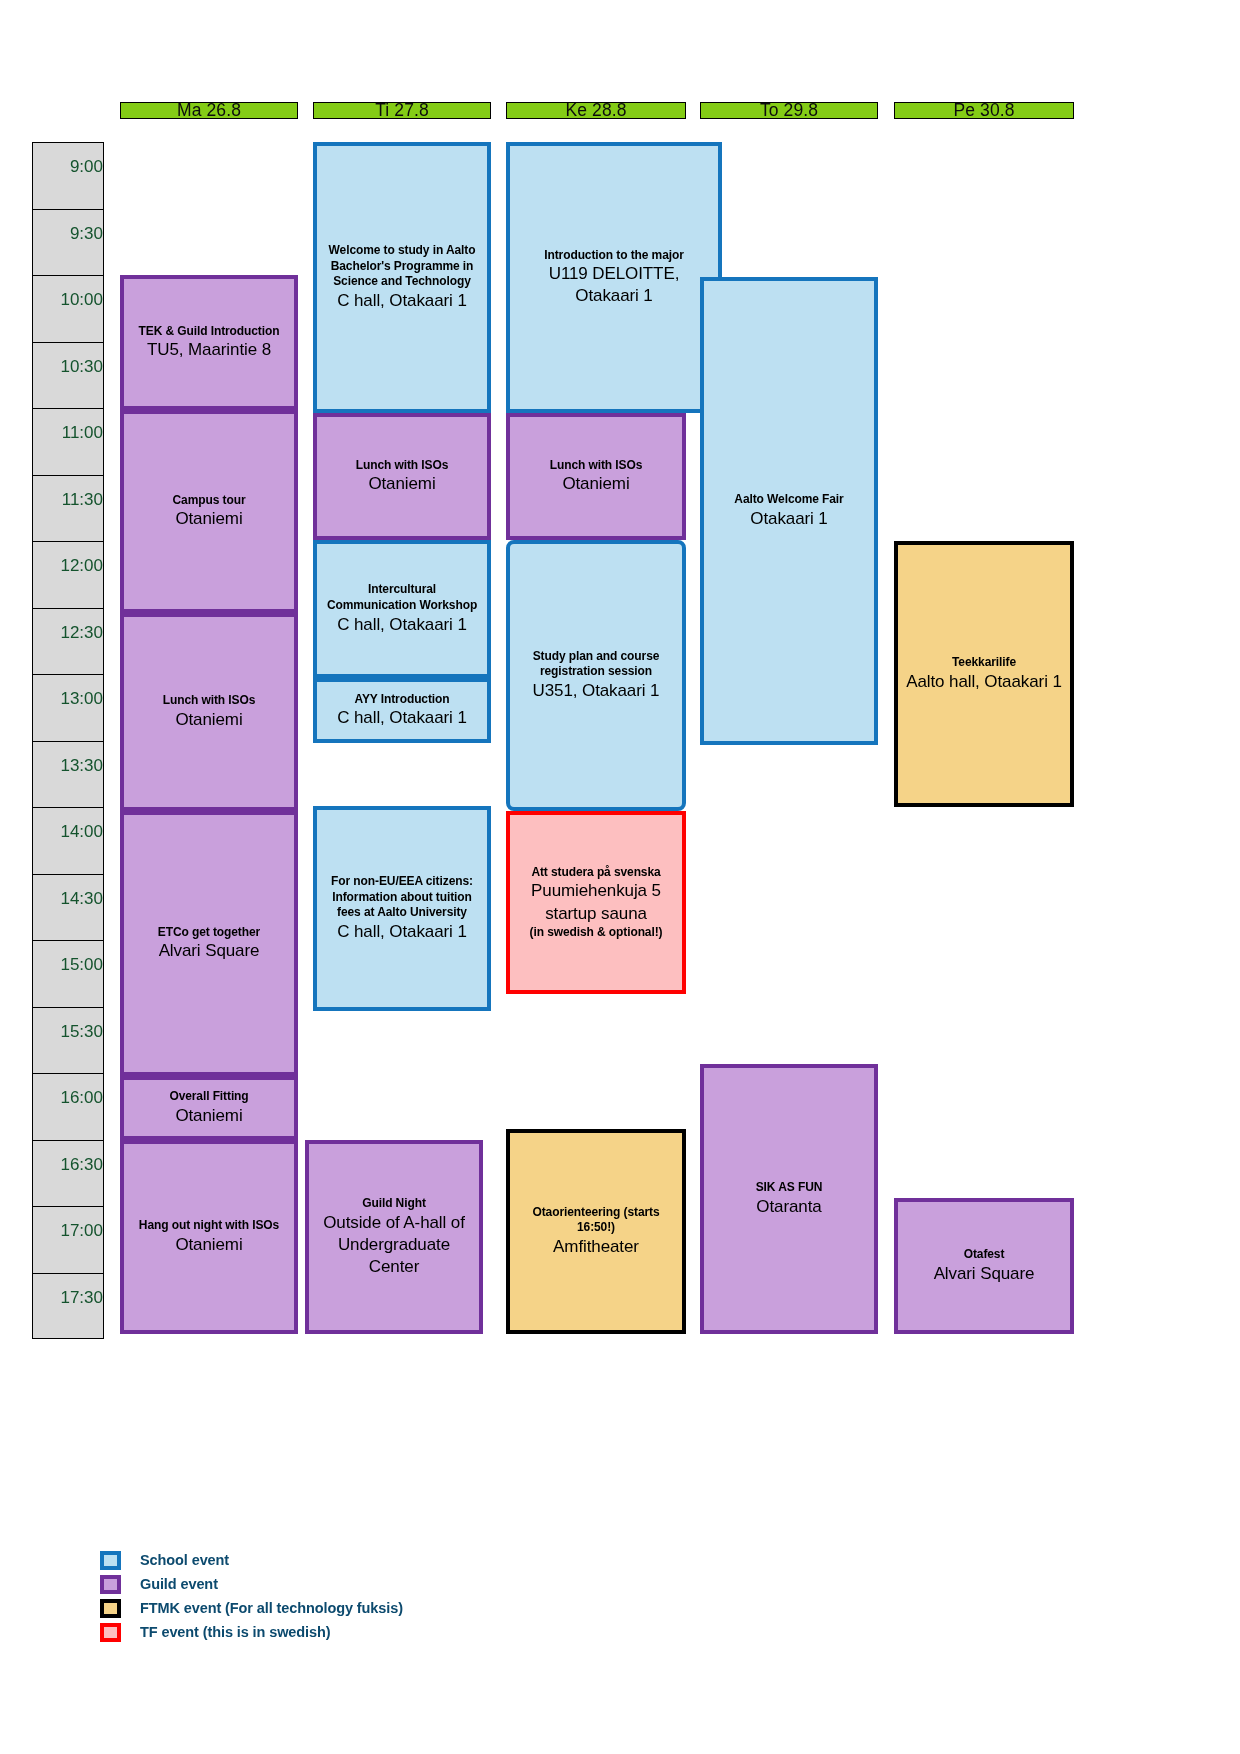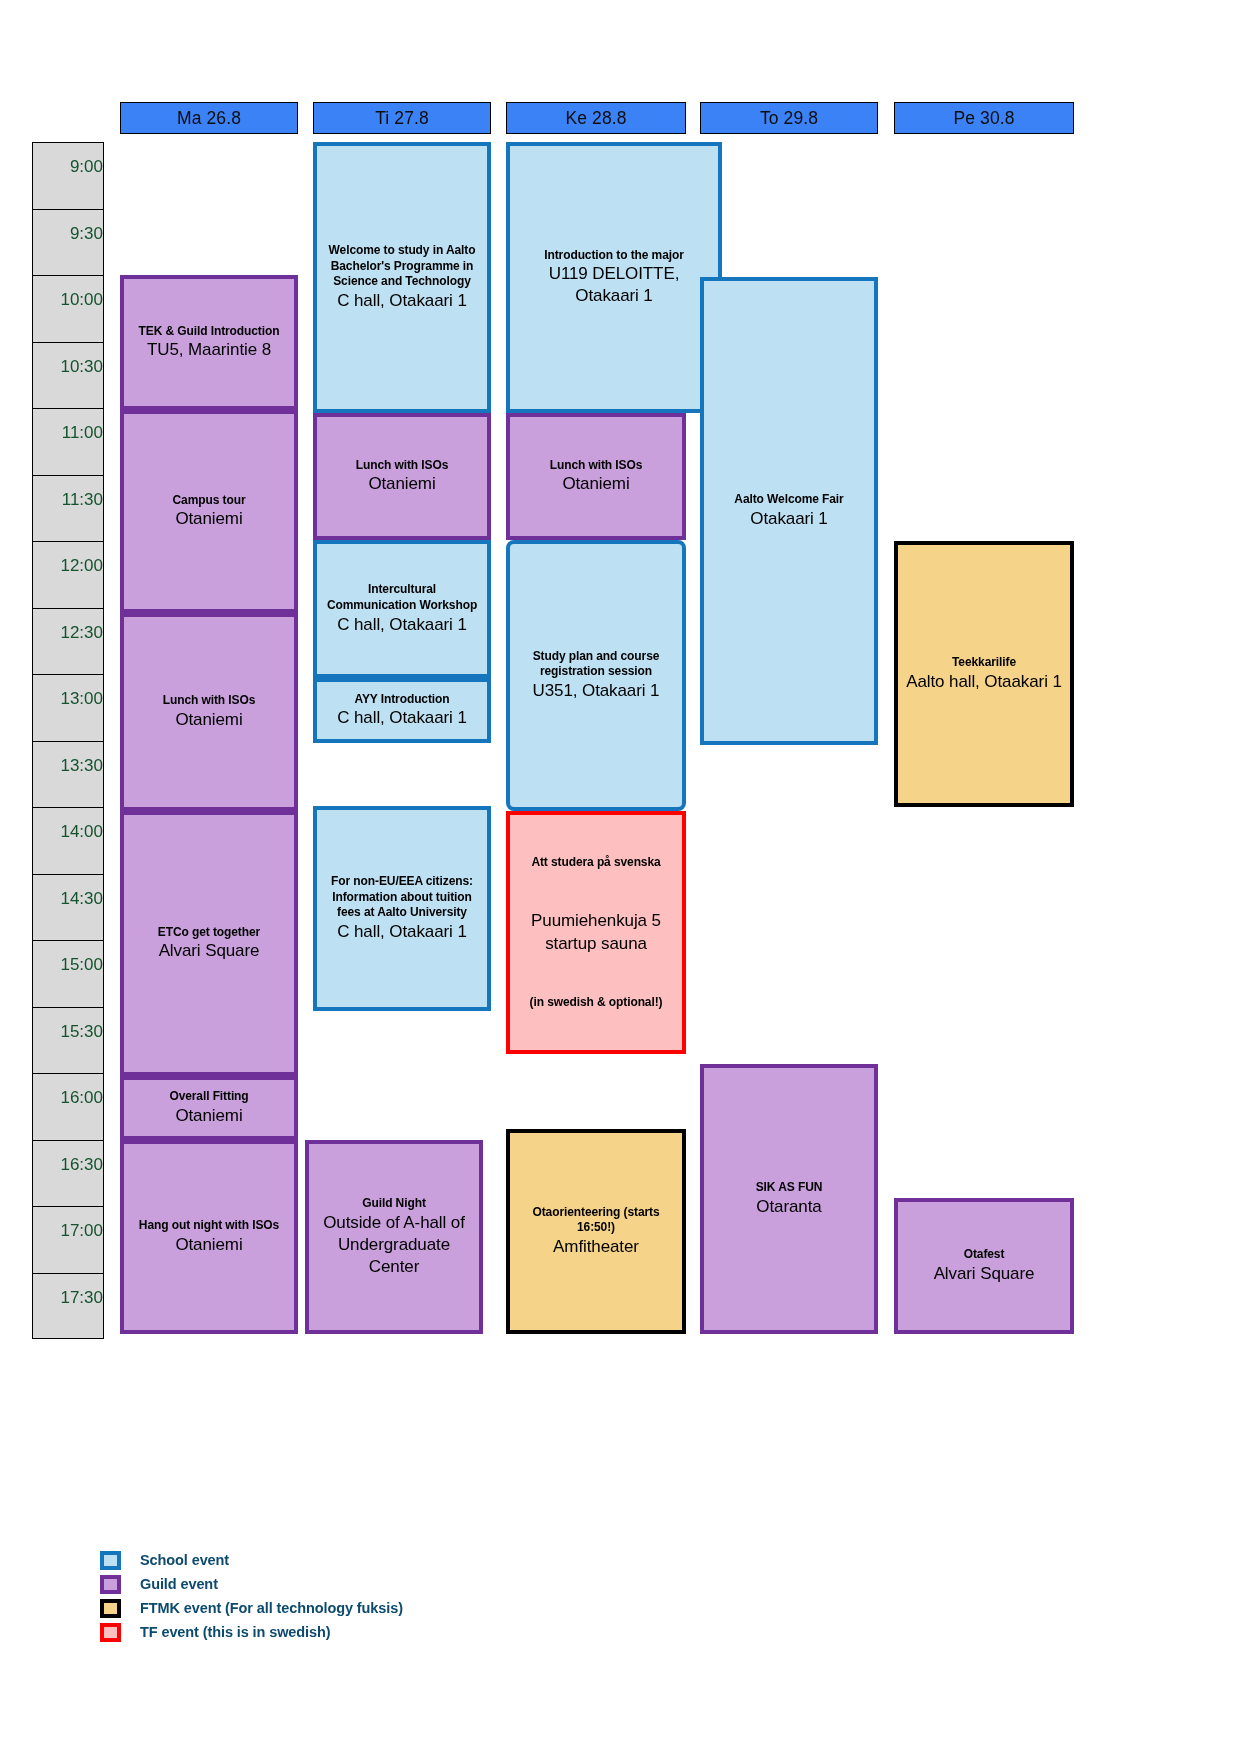--- a/index.html
+++ b/index.html
@@ -10,22 +10,22 @@
     font-family: "Liberation Sans", sans-serif;
     color: #000000;
     overflow: hidden;
   }
 
   #root { position: relative; width: 1240px; height: 1754px; }
 
   
   .day-header {
     position: absolute;
-    height: 32px;
-    background: #3b82f6;
+    height: 17px;
+    background: #84cc16;
     border: 1.5px solid #000000;
     display: flex;
     align-items: center;
     justify-content: center;
     font-size: 17.5px;
     letter-spacing: 0.1px;
     color: #0d0d0d;
   }
 
   
@@ -217,21 +217,21 @@
         <div class="loc">U119 DELOITTE, Otakaari 1</div>
       </div>
       <div class="event ev-guild" style="left: 506px; top: 413px; width: 180px; height: 127px;">
         <div class="ttl">Lunch with ISOs</div>
         <div class="loc">Otaniemi</div>
       </div>
       <div class="event ev-school" style="left: 506px; top: 540px; width: 180px; height: 271px; border-radius: 8px;">
         <div class="ttl">Study plan and course registration session</div>
         <div class="loc">U351, Otakaari 1</div>
       </div>
-      <div class="event ev-tf" style="left: 506px; top: 811px; width: 180px; height: 243px; gap: 40px;">
+      <div class="event ev-tf" style="left: 506px; top: 811px; width: 180px; height: 183px;">
         <div class="ttl">Att studera på svenska</div>
         <div class="loc">Puumiehenkuja 5 startup sauna</div>
         <div class="ttl">(in swedish &amp; optional!)</div>
       </div>
       <div class="event ev-ftmk" style="left: 506px; top: 1129px; width: 180px; height: 205px;">
         <div class="ttl">Otaorienteering (starts 16:50!)</div>
         <div class="loc">Amfitheater</div>
       </div>
       <div class="event ev-school" style="left: 700px; top: 277px; width: 178px; height: 468px;">
         <div class="ttl">Aalto Welcome Fair</div>

